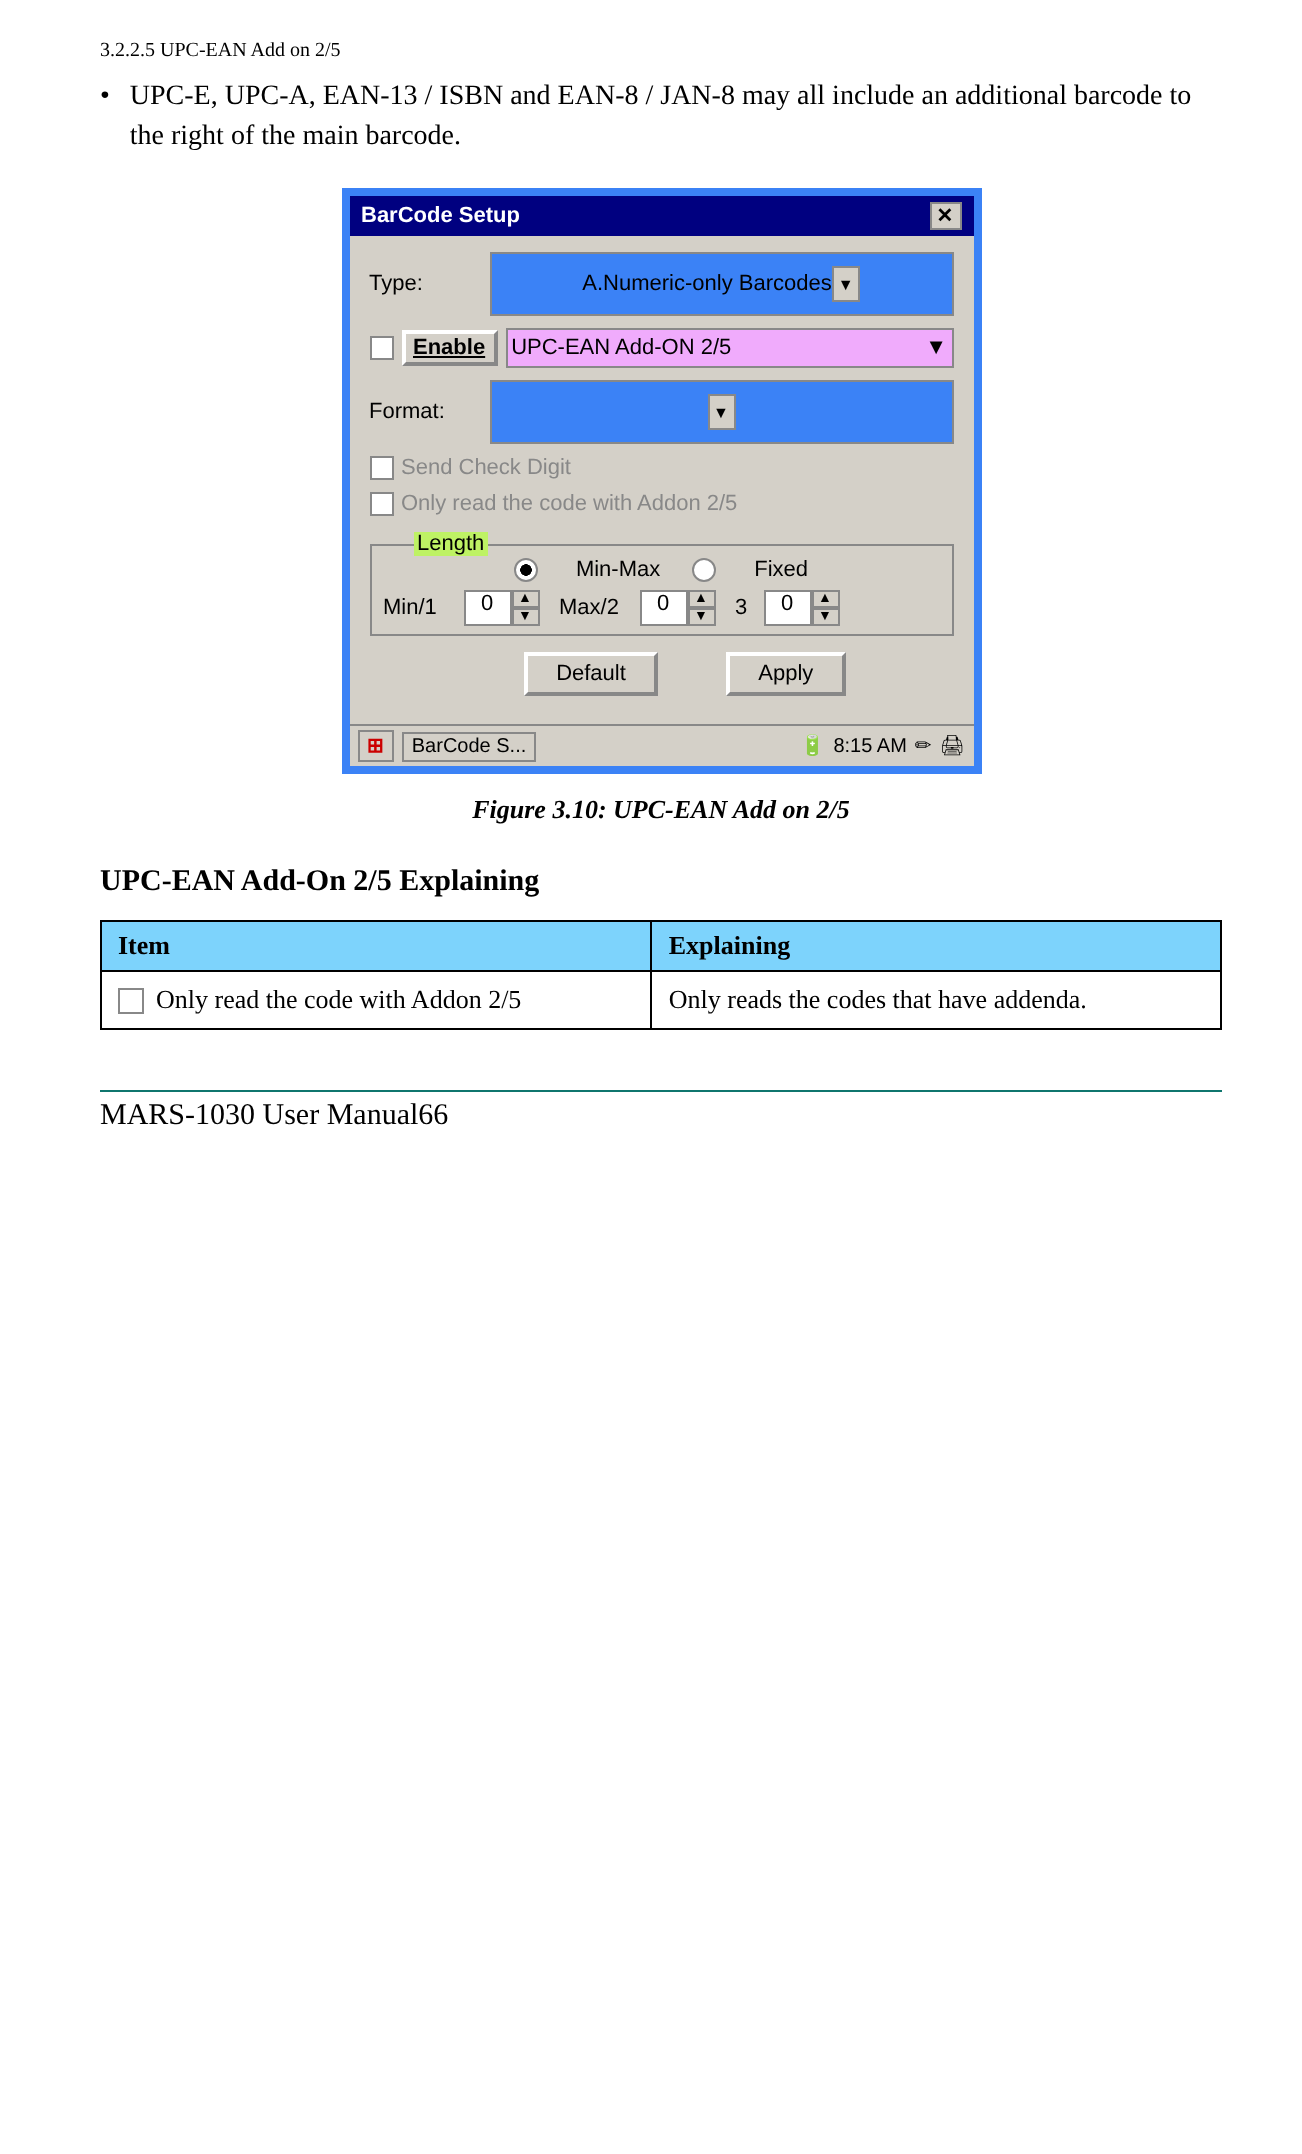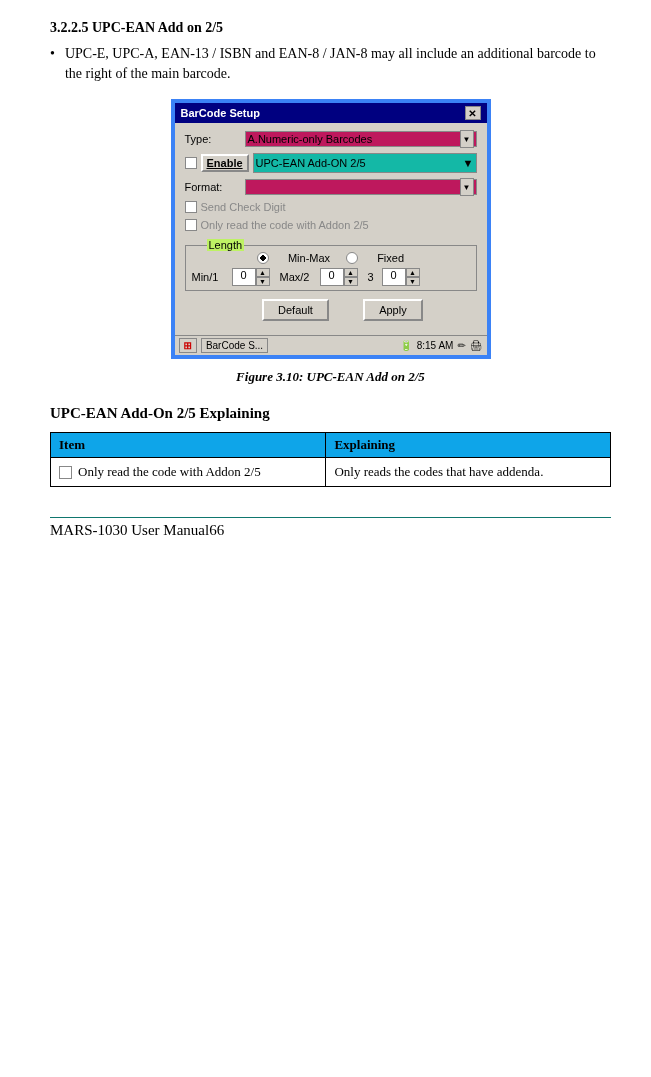--- a/index.html
+++ b/index.html
@@ -7,22 +7,22 @@
       font-family: Times New Roman, Times, serif;
       font-size: 14px;
       background: #fff;
       color: #000;
       width: 651px;
       min-height: 1077px;
       padding: 20px 40px 20px 50px;
     }
 
     .section-heading {
-      font-size: 14px;
-      font-weight: bold;
+      font-size: 10px;
+      font-weight: normal;
       margin-bottom: 8px;
     }
 
     .bullet-list {
       list-style: none;
       margin-bottom: 16px;
     }
     .bullet-list li {
       display: flex;
       margin-bottom: 6px;
@@ -79,27 +79,27 @@
       display: flex;
       align-items: center;
       margin-bottom: 6px;
     }
     .dialog-label {
       width: 60px;
       font-size: 11px;
     }
     .dialog-select {
       flex: 1;
-      height: 16px;
-      font-size: 11px;
-      background: #be185d;
-      border: 1px solid #888;
-      display: flex;
-      align-items: center;
-      justify-content: space-between;
+      height: 32px;
+      font-size: 11px;
+      background: #3b82f6;
+      border: 1px solid #888;
+      display: flex;
+      align-items: center;
+      justify-content: center;
       padding: 0 2px;
     }
     .dialog-select .arrow {
       width: 14px;
       height: 18px;
       background: #d4d0c8;
       border: 1px solid #888;
       display: flex;
       align-items: center;
       justify-content: center;
@@ -128,21 +128,21 @@
       font-size: 11px;
       font-weight: bold;
       text-decoration: underline;
       margin-right: 4px;
       cursor: pointer;
     }
     .enable-select {
       flex: 1;
       height: 20px;
       font-size: 11px;
-      background: #14b8a6;
+      background: #f0abfc;
       border: 1px solid #888;
       display: flex;
       align-items: center;
       justify-content: space-between;
       padding: 0 2px;
     }
 
     .format-row {
       display: flex;
       align-items: center;
@@ -303,21 +303,21 @@
       margin-bottom: 10px;
     }
 
     .explain-table {
       width: 100%;
       border-collapse: collapse;
       font-size: 13px;
       margin-bottom: 20px;
     }
     .explain-table th {
-      background: #0ea5e9;
+      background: #7dd3fc;
       border: 1px solid #000;
       padding: 4px 8px;
       text-align: left;
       font-weight: bold;
     }
     .explain-table td {
       border: 1px solid #000;
       padding: 6px 8px;
       vertical-align: top;
     }

